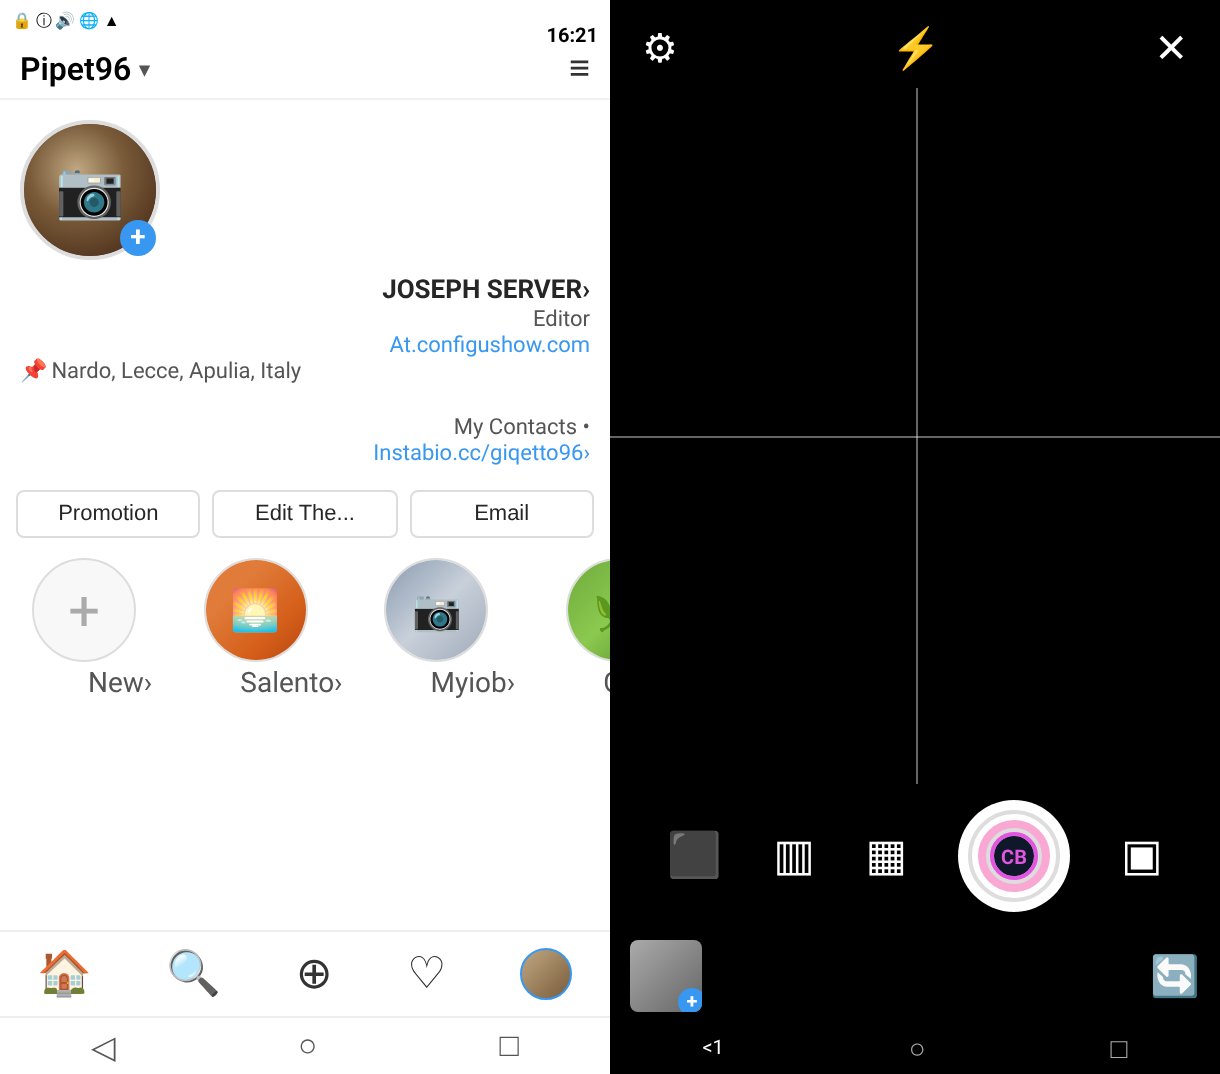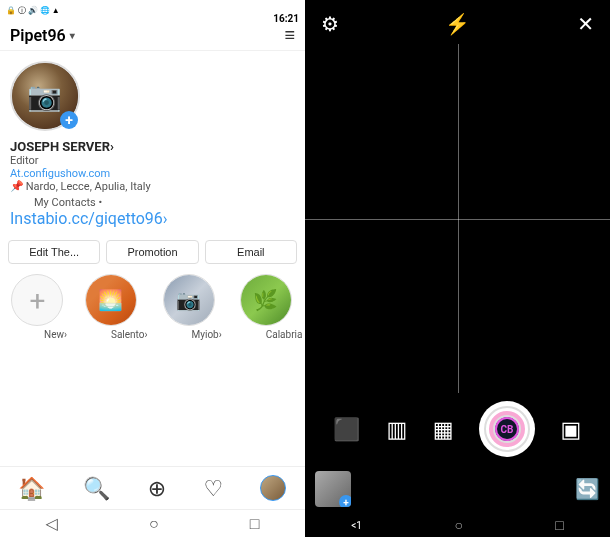--- a/index.html
+++ b/index.html
@@ -144,20 +144,21 @@
       color: #262626;
     }
     .stat-label {
       font-size: 10px;
       color: #555;
     }
 
     
     .bio-section {
       padding: 2px 10px 6px;
+      text-align: right;
     }
     .bio-name {
       font-size: 13px;
       font-weight: 700;
       color: #262626;
     }
     .bio-title {
       font-size: 11px;
       color: #555;
     }
@@ -172,25 +173,25 @@
     .bio-location {
       font-size: 11px;
       color: #555;
       display: flex;
       align-items: center;
       gap: 2px;
     }
     .bio-contacts {
       font-size: 11px;
       color: #555;
-      margin-top: 3px;
+      margin-top: 15px;
       padding-left: 24px;
     }
     .bio-instabio {
-      font-size: 16px;
+      font-size: 11px;
       color: #3897f0;
     }
 
     
     .action-buttons {
       display: flex;
       gap: 6px;
       padding: 6px 8px;
     }
     .action-btn {
@@ -232,21 +233,21 @@
     }
     .highlight-circle.add-new {
       border: 1.5px solid #ddd;
       background: #f8f8f8;
     }
     .highlight-add-plus {
       font-size: 28px;
       color: #aaa;
     }
     .highlight-label {
-      font-size: 10px;
+      font-size: 14px;
       color: #555;
       margin-left: 36px;
     }
 
     
     .ig-bottom-nav {
       margin-top: auto;
       border-top: 1px solid #eee;
       display: flex;
       justify-content: space-around;
@@ -361,21 +362,21 @@
       border: 2px solid #ddd;
       display: flex;
       align-items: center;
       justify-content: center;
     }
     
     .app-logo {
       width: 36px;
       height: 36px;
       border-radius: 50%;
-      border: 6px solid #f9a8d4;
+      border: 8px solid #f9a8d4;
       display: flex;
       align-items: center;
       justify-content: center;
       background: #0f172a;
     }
     .app-logo-inner {
       width: 28px;
       height: 28px;
       border-radius: 50%;
       border: 2px solid #ddd;
@@ -518,22 +519,22 @@
       <span>📌</span>
       <span>Nardo, Lecce, Apulia, Italy</span>
     </div>
     <div class="bio-contacts">
       <span>My Contacts •</span>
     </div>
     <div class="bio-instabio">Instabio.cc/giqetto96›</div>
   </div>
 
   <div class="action-buttons">
+    <button class="action-btn">Promotion</button>
     <button class="action-btn">Edit The...</button>
-    <button class="action-btn">Promotion</button>
     <button class="action-btn">Email</button>
   </div>
 
   <div class="highlights-row">
     <div class="highlight-item">
       <div class="highlight-circle add-new">
         <span class="highlight-add-plus">+</span>
       </div>
       <span class="highlight-label">New›</span>
     </div>

